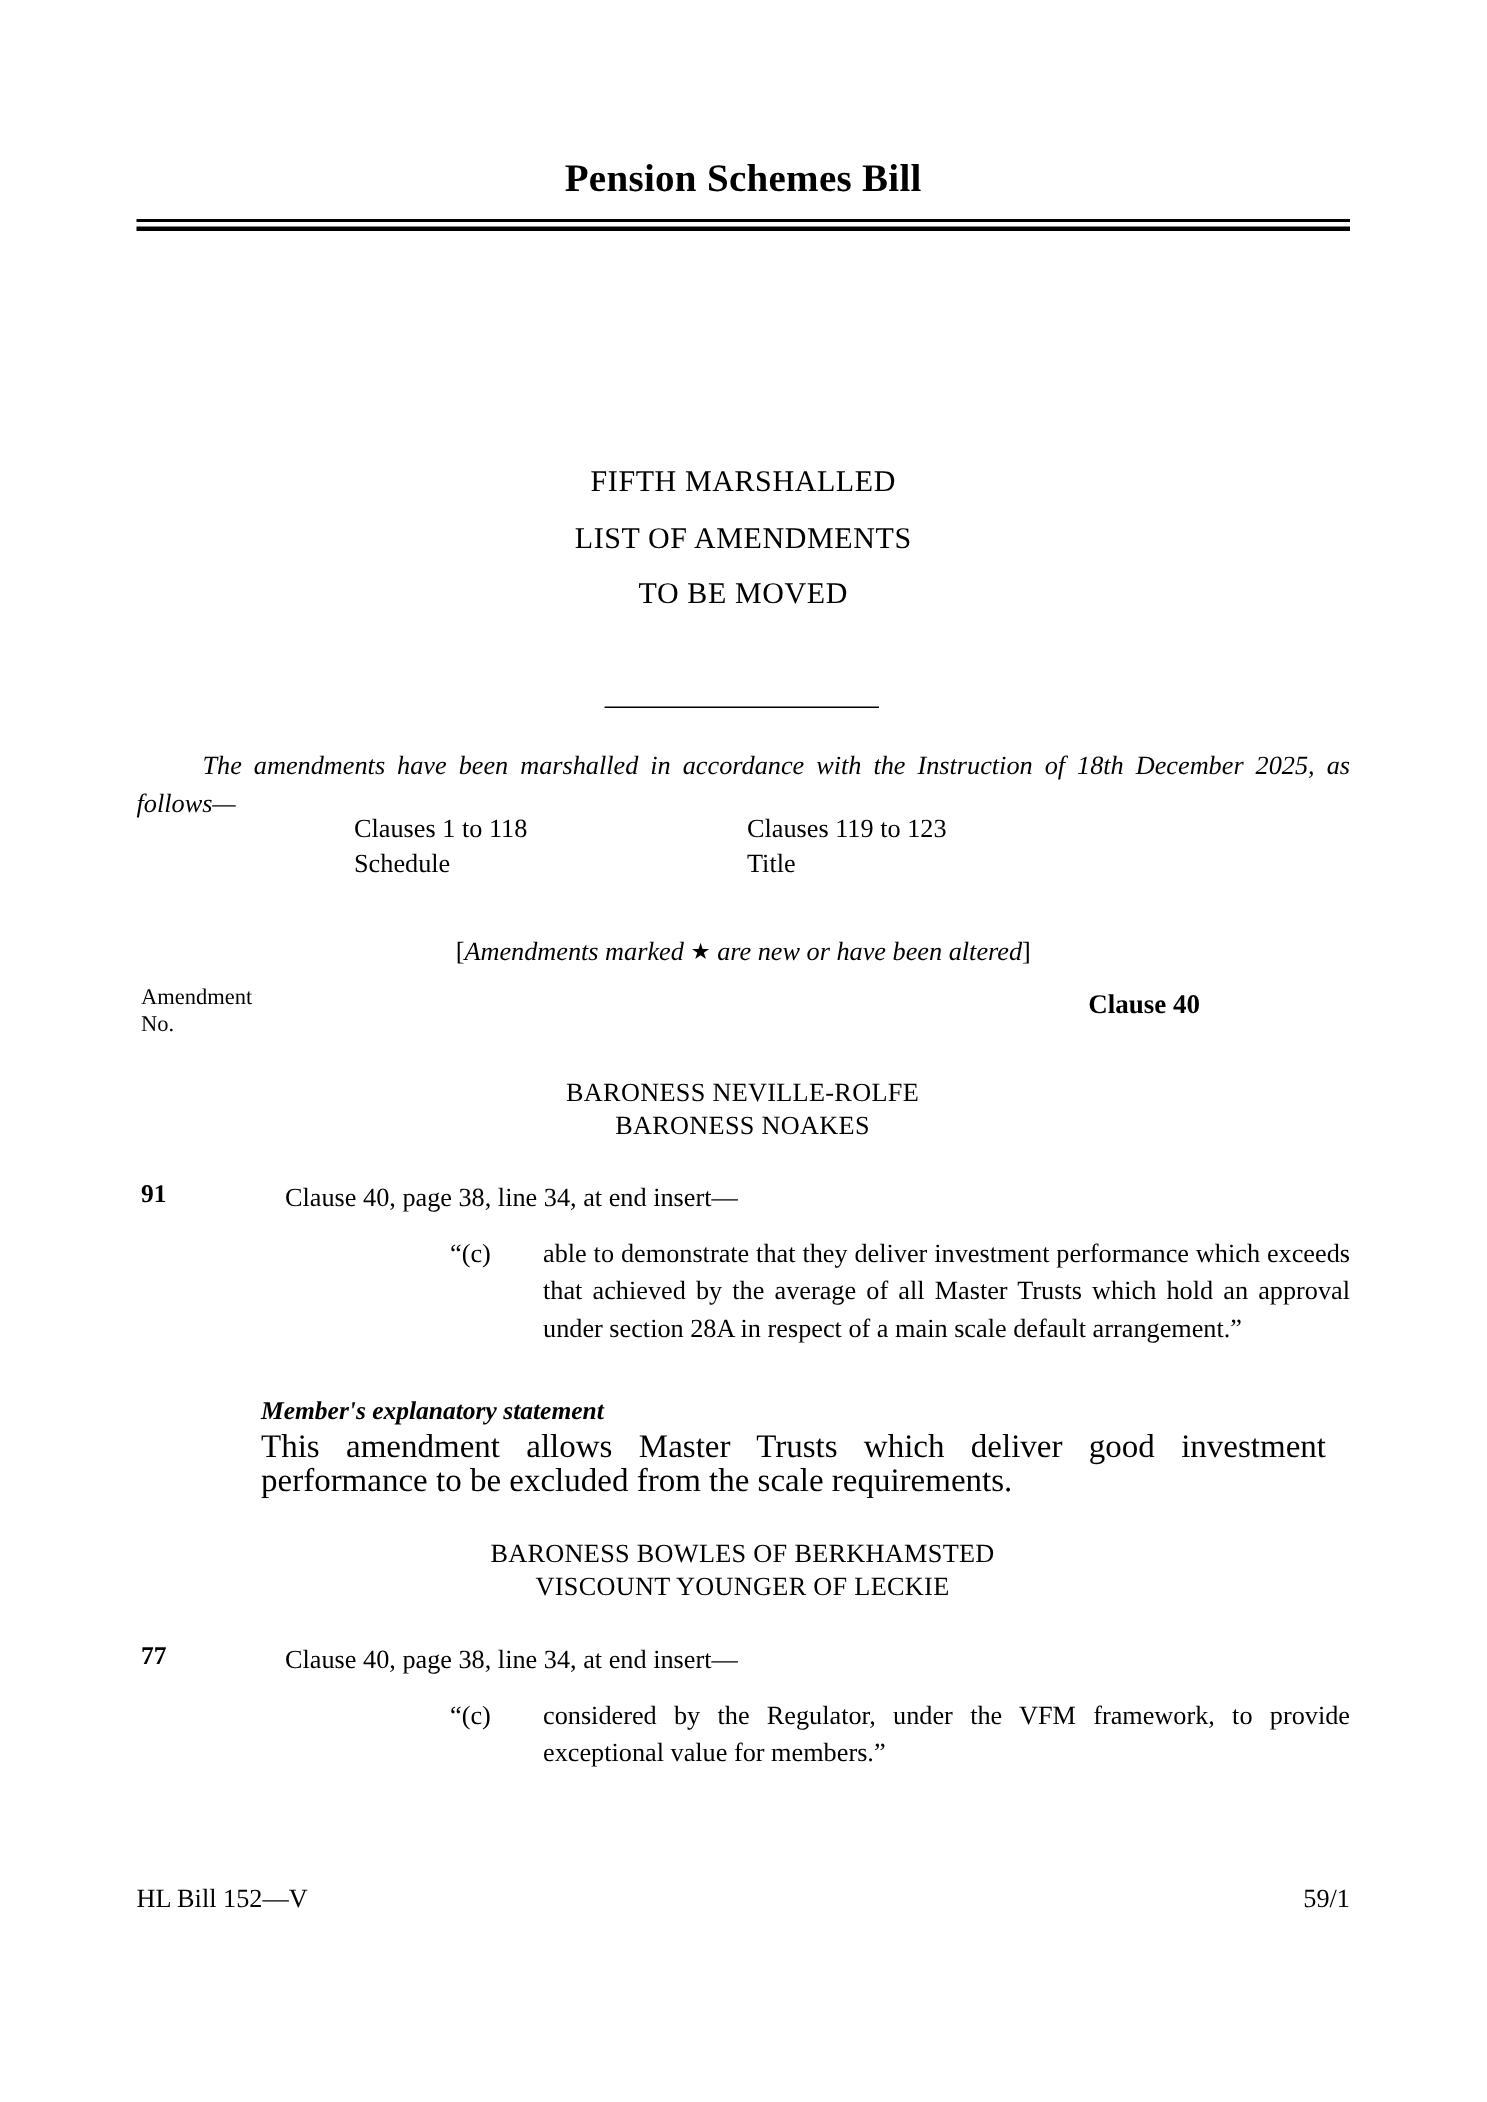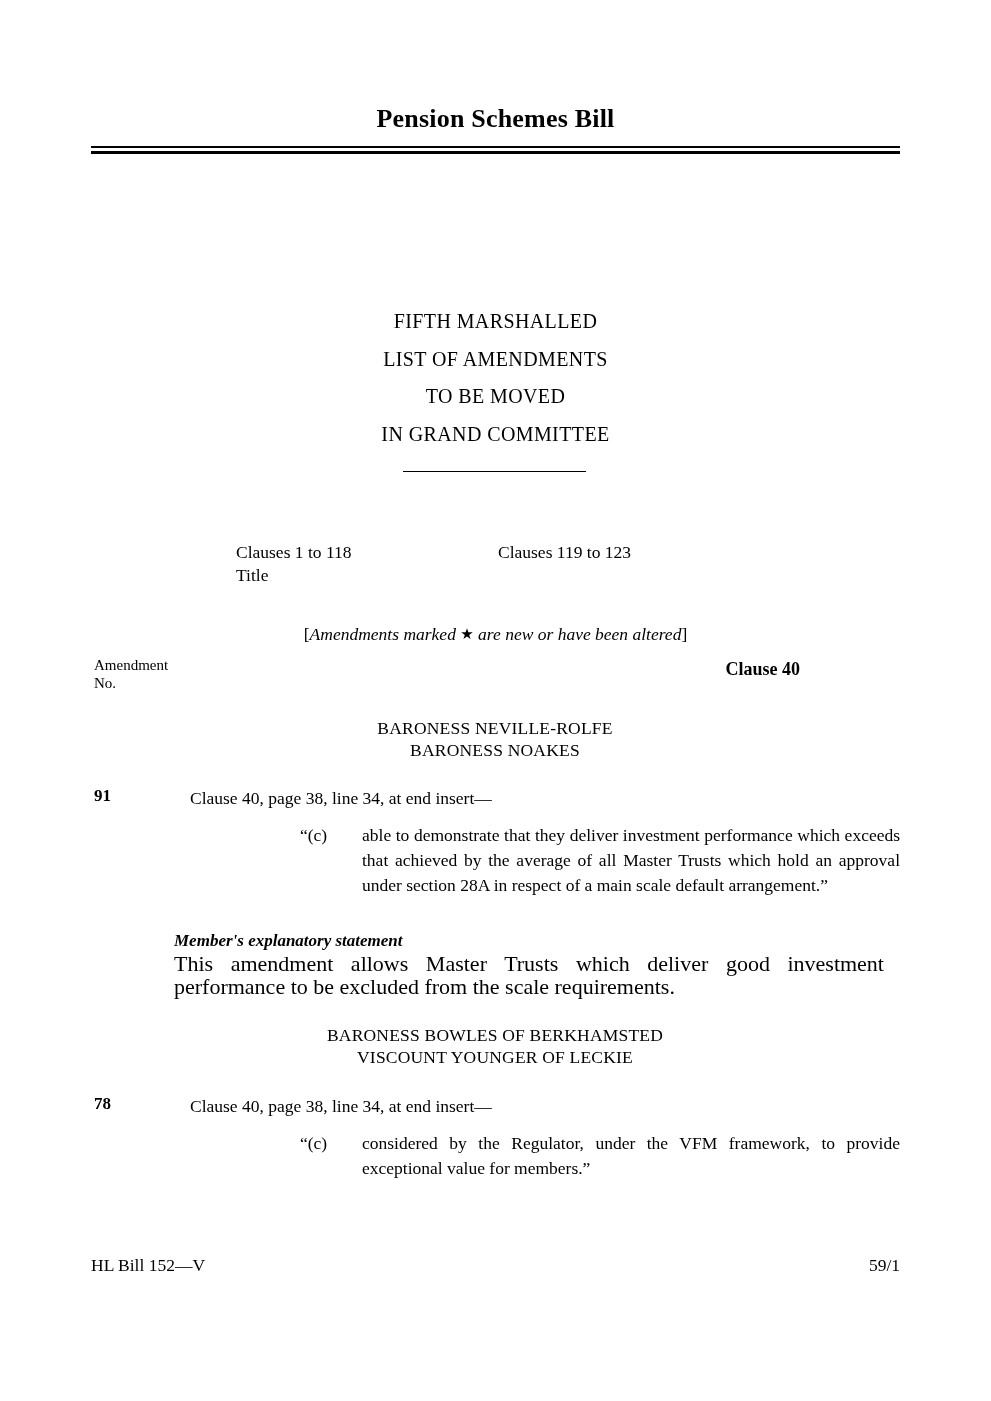--- a/index.html
+++ b/index.html
@@ -248,32 +248,33 @@
   <div class="rule-double">
     <div class="r-thin"></div>
     <div class="r-gap"></div>
     <div class="r-thick"></div>
   </div>
 
   <div class="heading-block">
     <div class="hline">FIFTH MARSHALLED</div>
     <div class="hline">LIST OF AMENDMENTS</div>
     <div class="hline">TO BE MOVED</div>
-    <div class="hline">IN GRAND COMMITTEE</div>
   </div>
 
   <div class="rule-short"></div>
 
+  <div class="instruction">The amendments have been marshalled in accordance with the Instruction of 18th December 2025, as follows—</div>
 
   <div class="clause-cols">
     <div class="crow">
       <div class="c-left">Clauses 1 to 118</div>
       <div class="c-right">Clauses 119 to 123</div>
     </div>
     <div class="crow">
+      <div class="c-left">Schedule</div>
       <div class="c-right">Title</div>
     </div>
   </div>
 
   <div class="star-note">
     <span class="bracket">[</span><span class="note-text">Amendments marked </span><span class="star-glyph">★</span><span class="note-text"> are new or have been altered</span><span class="bracket">]</span>
   </div>
 
   <div class="amend-no-label">
     <div>Amendment</div>
@@ -303,21 +304,21 @@
     <div class="ex-body">This amendment allows Master Trusts which deliver good investment performance to be excluded from the scale requirements.</div>
   </div>
 
   <div class="sponsors sponsors-2">
     <div>BARONESS BOWLES OF BERKHAMSTED</div>
     <div>VISCOUNT YOUNGER OF LECKIE</div>
   </div>
 
   <div class="amendment amd-92">
     <div class="amd-line">
-      <span class="amd-num">78</span>
+      <span class="amd-num">77</span>
       <div class="amd-lead">Clause 40, page 38, line 34, at end insert—</div>
     </div>
     <div class="quote-block">
       <span class="q-label">“(c)</span>
       <div class="q-text">considered by the Regulator, under the VFM framework, to provide exceptional value for members.”</div>
     </div>
   </div>
 
   <div class="footer">
     <span>HL Bill 152—V</span>

